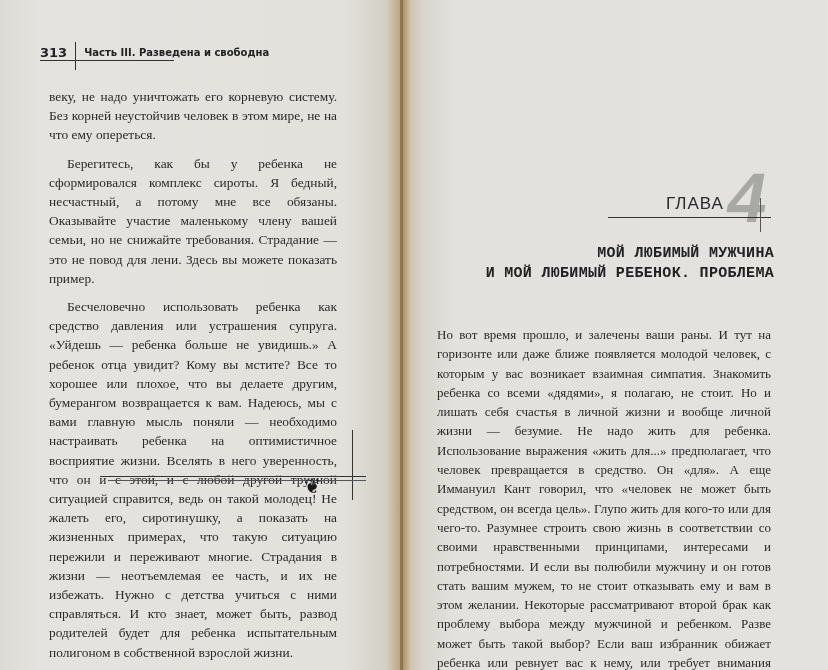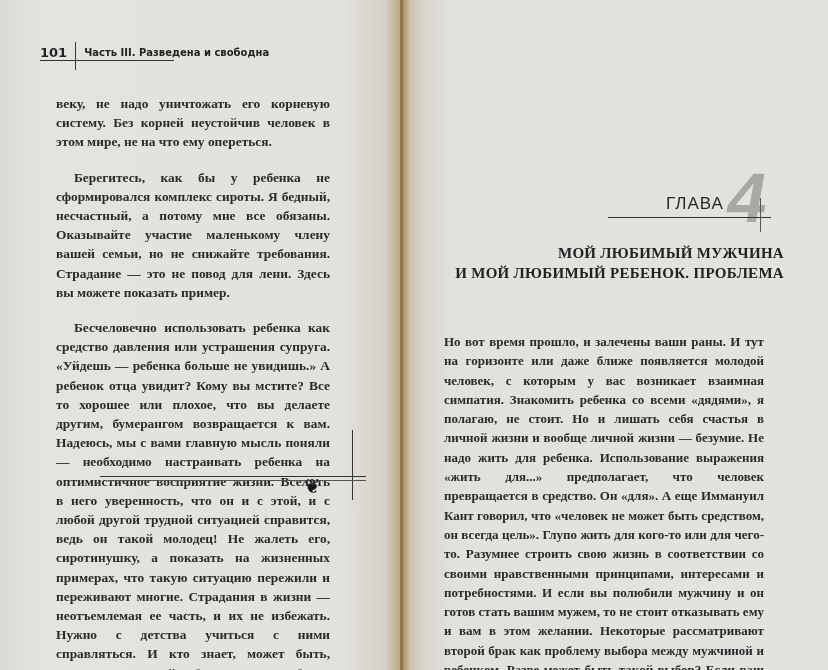--- a/index.html
+++ b/index.html
@@ -9,45 +9,45 @@
   .page-right { left:402px; width:426px; background:linear-gradient(to right,#a88a60 0%,#cfc4b0 2%,#d8d5cd 5%,#e2e1dd 12%,#e3e2de 100%); }
   .gutter { position:absolute; left:400px; top:0; width:3px; height:670px; background:#8a6a40; opacity:.8; }
 
   .running-head { position:absolute; left:40px; top:40px; height:24px; display:flex; align-items:center; }
   .page-num { font-family:"DejaVu Sans",sans-serif; font-weight:bold; font-size:13px; color:#222; }
   .head-sep { width:1px; height:28px; background:#333; margin:0 8px; position:relative; top:4px; }
   .head-title { font-family:"DejaVu Sans",sans-serif; font-weight:bold; font-size:10px; color:#222; }
   .head-rule { position:absolute; left:40px; top:60px; width:134px; height:1px; background:#333; }
 
   .body-text { position:absolute; color:#2a2a2a; font-size:13.4px; line-height:19.2px; }
-  .body-text p { margin:16px; text-align:justify;font-weight:bold; }
+  .body-text p { margin:9px; text-align:justify; }
   .body-text p.indent { text-indent:18px; }
   .left-body { left:40px; top:78px; width:306px; }
   .right-body { left:428px; top:316px; width:352px; font-size:13px; line-height:19.3px; }
 
   .orn-vline { position:absolute; left:352px; top:430px; width:1px; height:70px; background:#333; }
   .orn-hline { position:absolute; left:100px; top:476px; width:266px; height:1px; background:#333; }
   .orn-hline2 { position:absolute; left:108px; top:480px; width:258px; height:1px; background:#555; }
   .orn-leaf { position:absolute; left:304px; top:474px; font-size:20px; color:#1a1a1a; font-family:"DejaVu Sans",sans-serif; }
 
   .chapter-mark { position:absolute; left:608px; top:180px; width:160px; height:60px; }
   .chapter-digit { position:absolute; left:120px; top:-22px; font-family:"Liberation Sans",sans-serif; font-size:70px; font-weight:bold; color:#a8a8a4; transform:skewX(-10deg); }
   .chapter-label { position:absolute; left:58px; top:14px; font-family:"Liberation Sans",sans-serif; font-size:17px; color:#2a2a2a; letter-spacing:1px; }
   .chapter-rule { position:absolute; left:0px; top:37px; width:163px; height:1px; background:#333; }
   .chapter-vrule { position:absolute; left:152px; top:18px; width:1px; height:34px; background:#555; }
 
-  .chapter-title { position:absolute; right:44px; top:244px; width:360px; text-align:right; font-family:Liberation Serif, serif; font-weight:bold; font-size:15px; line-height:19.5px; color:#222; letter-spacing:.3px; }
+  .chapter-title { position:absolute; right:54px; top:244px; width:360px; text-align:right; font-family:Liberation Mono, monospace; font-weight:bold; font-size:15px; line-height:19.5px; color:#222; letter-spacing:.3px; }
   .chapter-title div { white-space:nowrap; }
 </style>
 </head>
 <body>
 
 <div class="page page-left">
   <div class="running-head">
-    <span class="page-num">101</span>
+    <span class="page-num">313</span>
     <span class="head-sep"></span>
     <span class="head-title">Часть III. Разведена и свободна</span>
   </div>
   <div class="head-rule"></div>
 
   <div class="body-text left-body">
     <p>веку, не надо уничтожать его корневую систему. Без корней неустойчив человек в этом мире, не на что ему опереться.</p>
     <p class="indent">Берегитесь, как бы у ребенка не сформировался комплекс сироты. Я бедный, несчастный, а потому мне все обязаны. Оказывайте участие маленькому члену вашей семьи, но не снижайте требования. Страдание — это не повод для лени. Здесь вы можете показать пример.</p>
     <p class="indent">Бесчеловечно использовать ребенка как средство давления или устрашения супруга. «Уйдешь — ребенка больше не увидишь.» А ребенок отца увидит? Кому вы мстите? Все то хорошее или плохое, что вы делаете другим, бумерангом возвращается к вам. Надеюсь, мы с вами главную мысль поняли — необходимо настраивать ребенка на оптимистичное восприятие жизни. Вселять в него уверенность, что он и с этой, и с любой другой трудной ситуацией справится, ведь он такой молодец! Не жалеть его, сиротинушку, а показать на жизненных примерах, что такую ситуацию пережили и переживают многие. Страдания в жизни — неотъемлемая ее часть, и их не избежать. Нужно с детства учиться с ними справляться. И кто знает, может быть, развод родителей будет для ребенка испытательным полигоном в собственной взрослой жизни.</p>
   </div>

